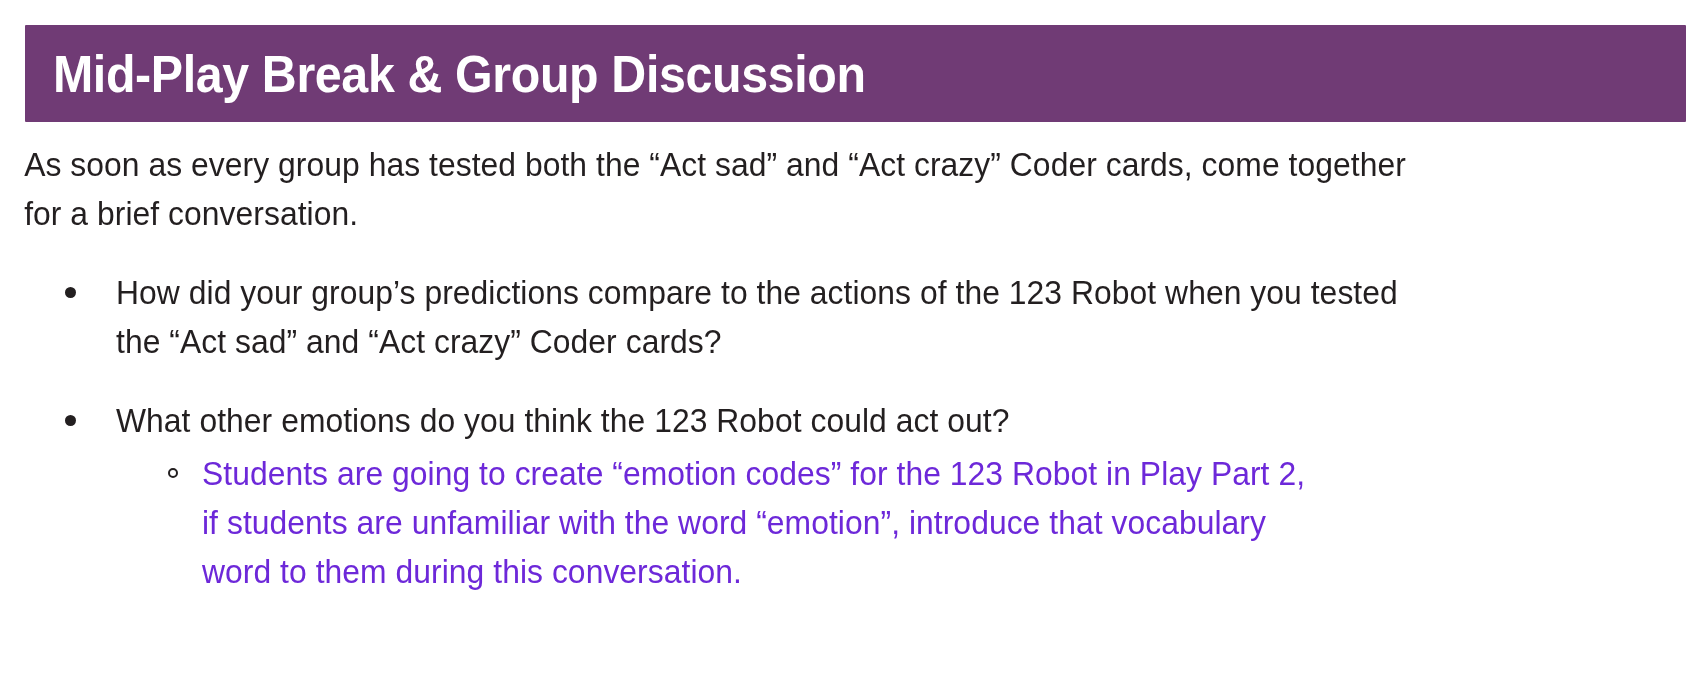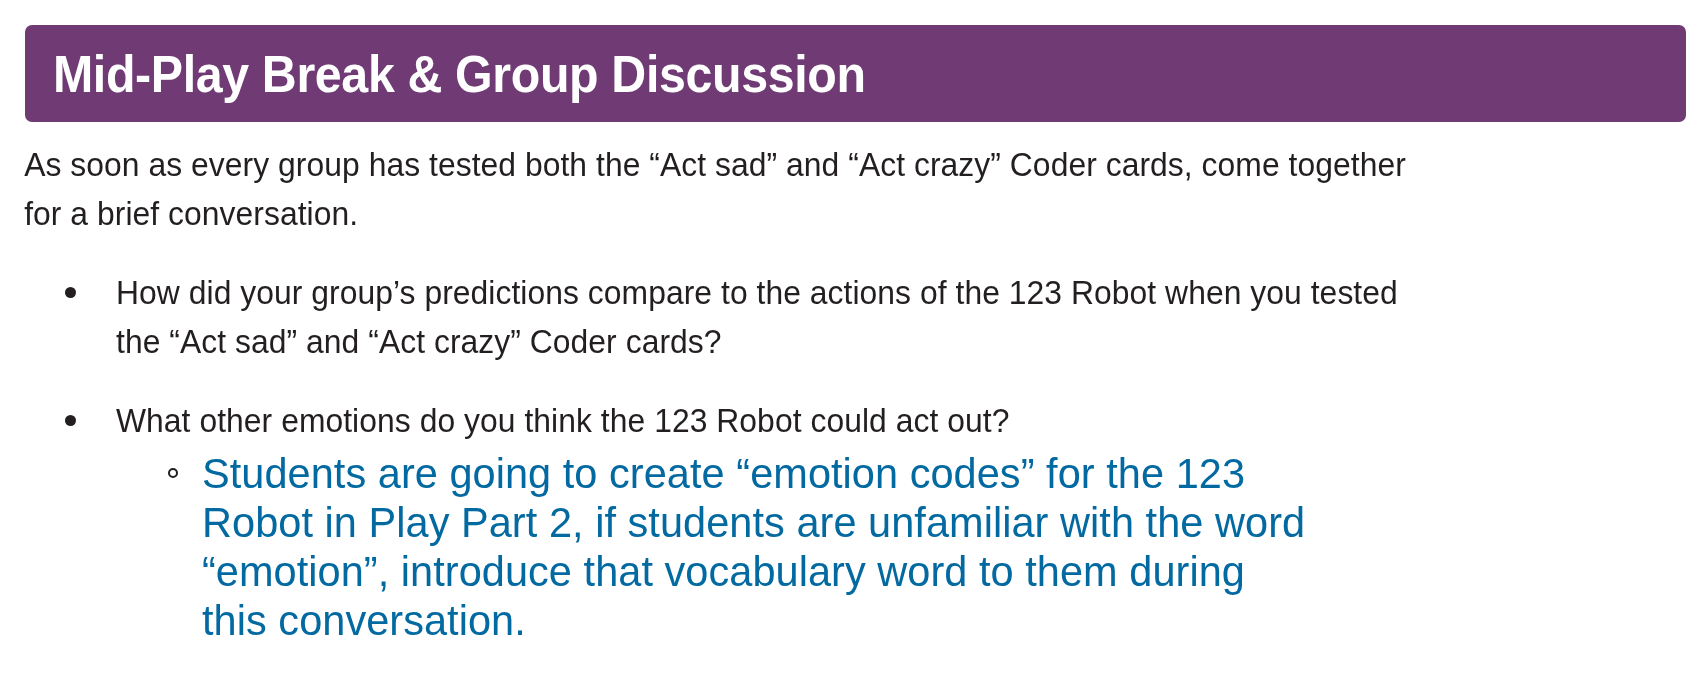--- a/index.html
+++ b/index.html
@@ -21,21 +21,21 @@
     background: #ffffff;
   }
   
   .banner {
     position: absolute;
     left: 25px;
     top: 25px;
     width: 1661px;
     height: 97px;
     background: #703B75;
-    border-radius: 7px;
+    border-radius: 1px;
     display: flex;
     align-items: center;
   }
   .banner-title {
     color: #ffffff;
     font-size: 52px;
     font-weight: bold;
     letter-spacing: -0.4px;
     padding-left: 30px;
     line-height: 1;
@@ -94,22 +94,22 @@
   }
   ul.level2 {
     list-style: none;
     margin: 4px 0 0 0;
     padding: 0;
   }
   ul.level2 > li.subbullet-item {
     position: relative;
     padding-left: 86px;
     padding-right: 110px;
-    color: #0369a1;
-    font-size: 43px;
+    color: #6d28d9;
+    font-size: 33px;
     line-height: 49px;
     letter-spacing: 0.05px;
   }
   ul.level2 > li.subbullet-item > .marker-circle {
     position: absolute;
     left: 52px;
     top: 19px;
     width: 10px;
     height: 10px;
     border-radius: 50%;

